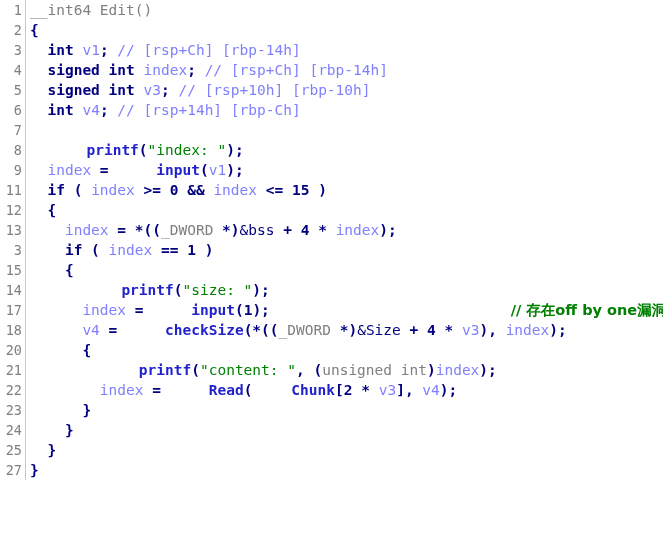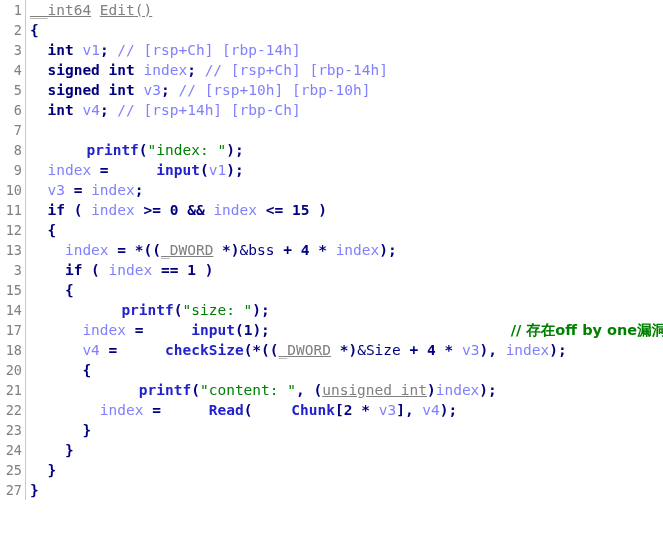--- a/index.html
+++ b/index.html
@@ -44,21 +44,21 @@
 
   .code-text {
     flex: 1 1 auto;
     padding-left: 4px;
     white-space: pre;
     overflow: hidden;
   }
 
   
   .tok-plain    { color: #000000; }
-  .tok-type     { color: #808080; text-decoration: underline; }            
+  .tok-type     { color: #808080; }            
   .tok-keyword  { color: #00007f; font-weight: bold; }  
   .tok-func     { color: #2222cc; font-weight: bold; margin-left: 39px; }  
   .tok-lvar     { color: #8080ff; }            
   .tok-global   { color: #00007f; font-weight: normal; }  
   .tok-string   { color: #008000; }            
   .tok-number   { color: #00007f; font-weight: bold; }  
   .tok-comment  { color: #8080ff; }            
   .tok-usercomment { color: #008000; font-weight: bold; margin-left: 21px; } 
   .tok-punct    { color: #00007f; font-weight: bold; }
   .tok-op       { color: #00007f; font-weight: bold; }
@@ -70,21 +70,20 @@
 <div id="code-view">
     <div class="code-line"><div class="gutter">1</div><div class="code-text"><span class="tok-type">__int64</span><span class="tok-plain"> </span><span class="tok-type">Edit</span><span class="tok-type">()</span></div></div>
     <div class="code-line"><div class="gutter">2</div><div class="code-text"><span class="tok-punct">{</span></div></div>
     <div class="code-line"><div class="gutter">3</div><div class="code-text"><span class="tok-plain">  </span><span class="tok-keyword">int</span><span class="tok-plain"> </span><span class="tok-lvar">v1</span><span class="tok-punct">;</span><span class="tok-plain"> </span><span class="tok-comment">// [rsp+Ch] [rbp-14h]</span></div></div>
     <div class="code-line"><div class="gutter">4</div><div class="code-text"><span class="tok-plain">  </span><span class="tok-keyword">signed int</span><span class="tok-plain"> </span><span class="tok-lvar">index</span><span class="tok-punct">;</span><span class="tok-plain"> </span><span class="tok-comment">// [rsp+Ch] [rbp-14h]</span></div></div>
     <div class="code-line"><div class="gutter">5</div><div class="code-text"><span class="tok-plain">  </span><span class="tok-keyword">signed int</span><span class="tok-plain"> </span><span class="tok-lvar">v3</span><span class="tok-punct">;</span><span class="tok-plain"> </span><span class="tok-comment">// [rsp+10h] [rbp-10h]</span></div></div>
     <div class="code-line"><div class="gutter">6</div><div class="code-text"><span class="tok-plain">  </span><span class="tok-keyword">int</span><span class="tok-plain"> </span><span class="tok-lvar">v4</span><span class="tok-punct">;</span><span class="tok-plain"> </span><span class="tok-comment">// [rsp+14h] [rbp-Ch]</span></div></div>
     <div class="code-line"><div class="gutter">7</div><div class="code-text"></div></div>
     <div class="code-line"><div class="gutter">8</div><div class="code-text"><span class="tok-plain">  </span><span class="tok-func">printf</span><span class="tok-punct">(</span><span class="tok-string">"index: "</span><span class="tok-punct">);</span></div></div>
     <div class="code-line"><div class="gutter">9</div><div class="code-text"><span class="tok-plain">  </span><span class="tok-lvar">index</span><span class="tok-op"> = </span><span class="tok-func">input</span><span class="tok-punct">(</span><span class="tok-lvar">v1</span><span class="tok-punct">);</span></div></div>
-    <div class="code-line"><div class="gutter">10</div><div class="code-text"><span class="tok-plain">  </span><span class="tok-lvar">v3</span><span class="tok-op"> = </span><span class="tok-lvar">index</span><span class="tok-punct">;</span></div></div>
     <div class="code-line"><div class="gutter">11</div><div class="code-text"><span class="tok-plain">  </span><span class="tok-keyword">if</span><span class="tok-punct"> ( </span><span class="tok-lvar">index</span><span class="tok-op"> &gt;= </span><span class="tok-number">0</span><span class="tok-op"> &amp;&amp; </span><span class="tok-lvar">index</span><span class="tok-op"> &lt;= </span><span class="tok-number">15</span><span class="tok-punct"> )</span></div></div>
     <div class="code-line"><div class="gutter">12</div><div class="code-text"><span class="tok-plain">  </span><span class="tok-punct">{</span></div></div>
     <div class="code-line"><div class="gutter">13</div><div class="code-text"><span class="tok-plain">    </span><span class="tok-lvar">index</span><span class="tok-op"> = </span><span class="tok-punct">*((</span><span class="tok-type">_DWORD</span><span class="tok-punct"> *)</span><span class="tok-global">&amp;bss</span><span class="tok-op"> + </span><span class="tok-number">4</span><span class="tok-op"> * </span><span class="tok-lvar">index</span><span class="tok-punct">);</span></div></div>
     <div class="code-line"><div class="gutter">3</div><div class="code-text"><span class="tok-plain">    </span><span class="tok-keyword">if</span><span class="tok-punct"> ( </span><span class="tok-lvar">index</span><span class="tok-op"> == </span><span class="tok-number">1</span><span class="tok-punct"> )</span></div></div>
     <div class="code-line"><div class="gutter">15</div><div class="code-text"><span class="tok-plain">    </span><span class="tok-punct">{</span></div></div>
     <div class="code-line"><div class="gutter">14</div><div class="code-text"><span class="tok-plain">      </span><span class="tok-func">printf</span><span class="tok-punct">(</span><span class="tok-string">"size: "</span><span class="tok-punct">);</span></div></div>
     <div class="code-line"><div class="gutter">17</div><div class="code-text"><span class="tok-plain">      </span><span class="tok-lvar">index</span><span class="tok-op"> = </span><span class="tok-func">input</span><span class="tok-punct">(</span><span class="tok-number">1</span><span class="tok-punct">);</span><span style="display: inline-block; width: 219.9px;"></span><span class="tok-usercomment tok-cjk">// 存在off by one漏洞</span></div></div>
     <div class="code-line"><div class="gutter">18</div><div class="code-text"><span class="tok-plain">      </span><span class="tok-lvar">v4</span><span class="tok-op"> = </span><span class="tok-func">checkSize</span><span class="tok-punct">(*((</span><span class="tok-type">_DWORD</span><span class="tok-punct"> *)</span><span class="tok-global">&amp;Size</span><span class="tok-op"> + </span><span class="tok-number">4</span><span class="tok-op"> * </span><span class="tok-lvar">v3</span><span class="tok-punct">), </span><span class="tok-lvar">index</span><span class="tok-punct">);</span></div></div>
     <div class="code-line"><div class="gutter">20</div><div class="code-text"><span class="tok-plain">      </span><span class="tok-punct">{</span></div></div>
     <div class="code-line"><div class="gutter">21</div><div class="code-text"><span class="tok-plain">        </span><span class="tok-func">printf</span><span class="tok-punct">(</span><span class="tok-string">"content: "</span><span class="tok-punct">, (</span><span class="tok-type">unsigned int</span><span class="tok-punct">)</span><span class="tok-lvar">index</span><span class="tok-punct">);</span></div></div>

